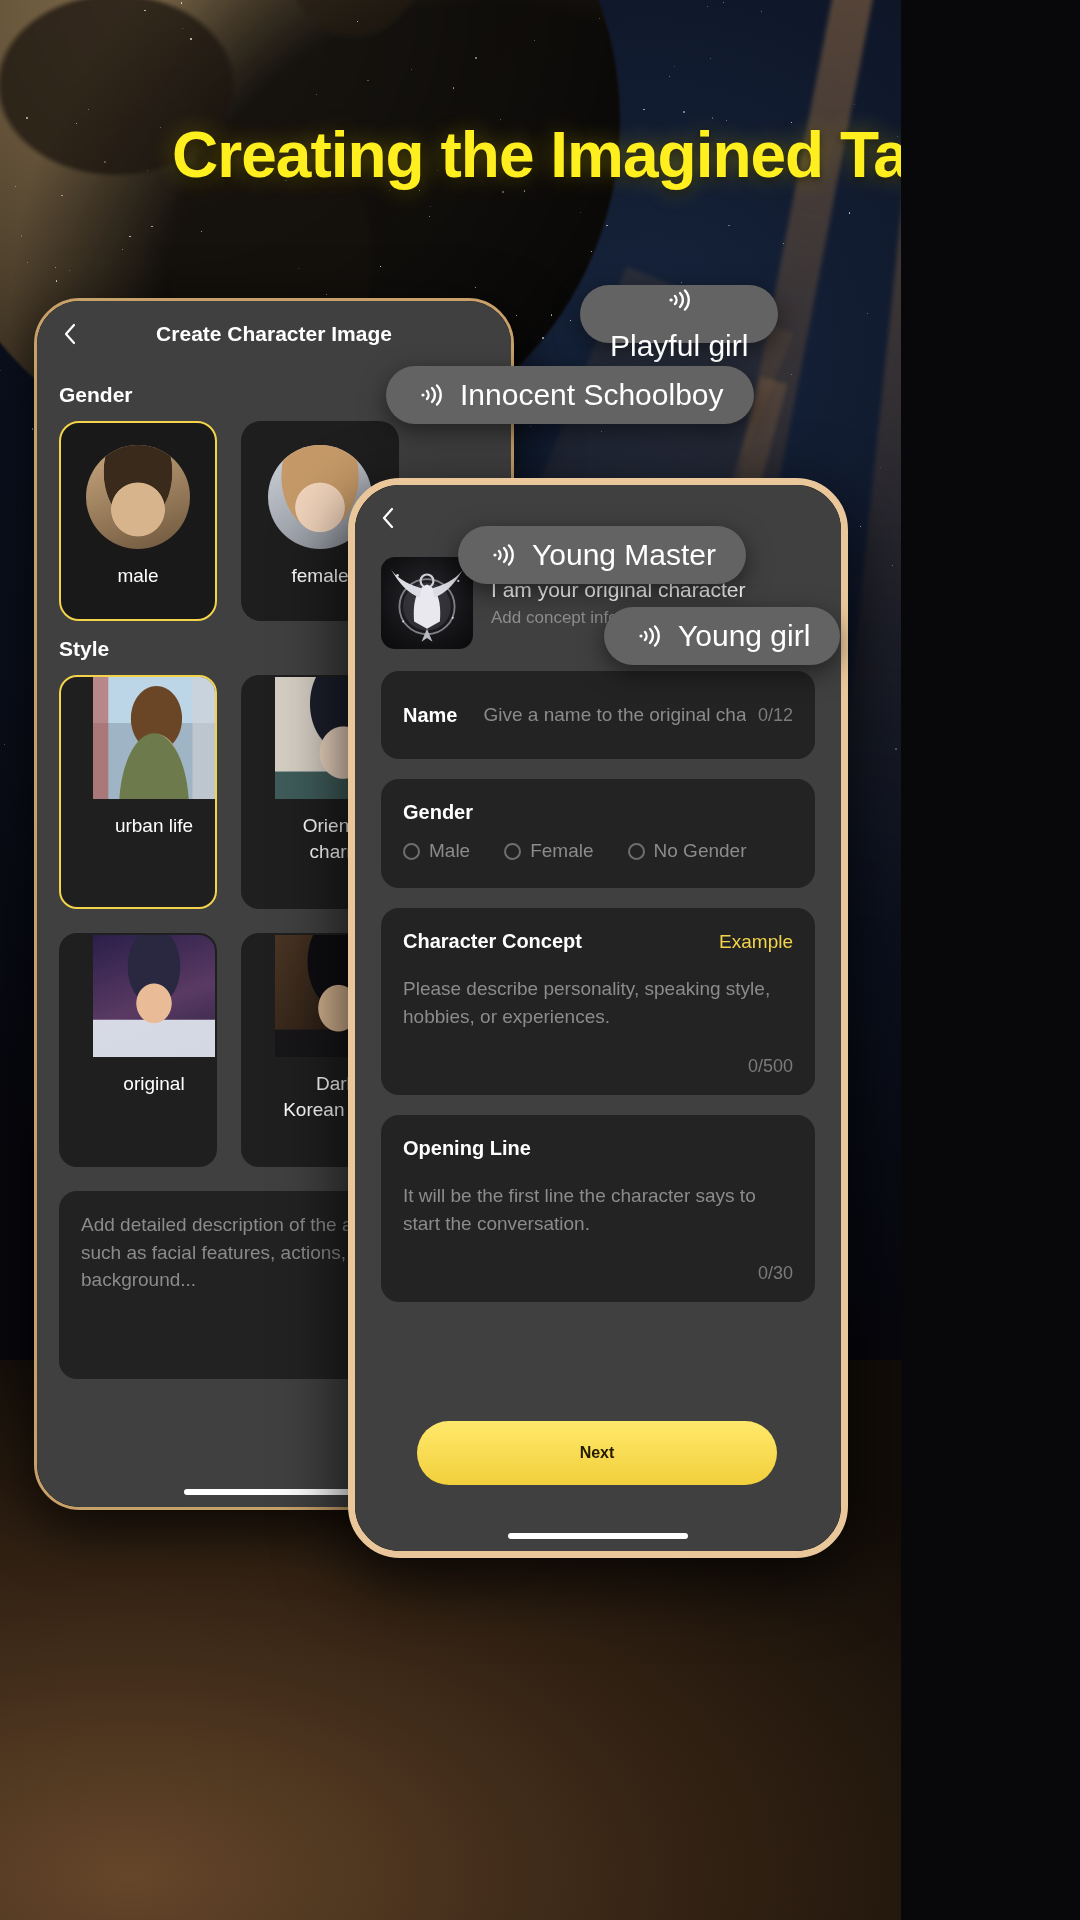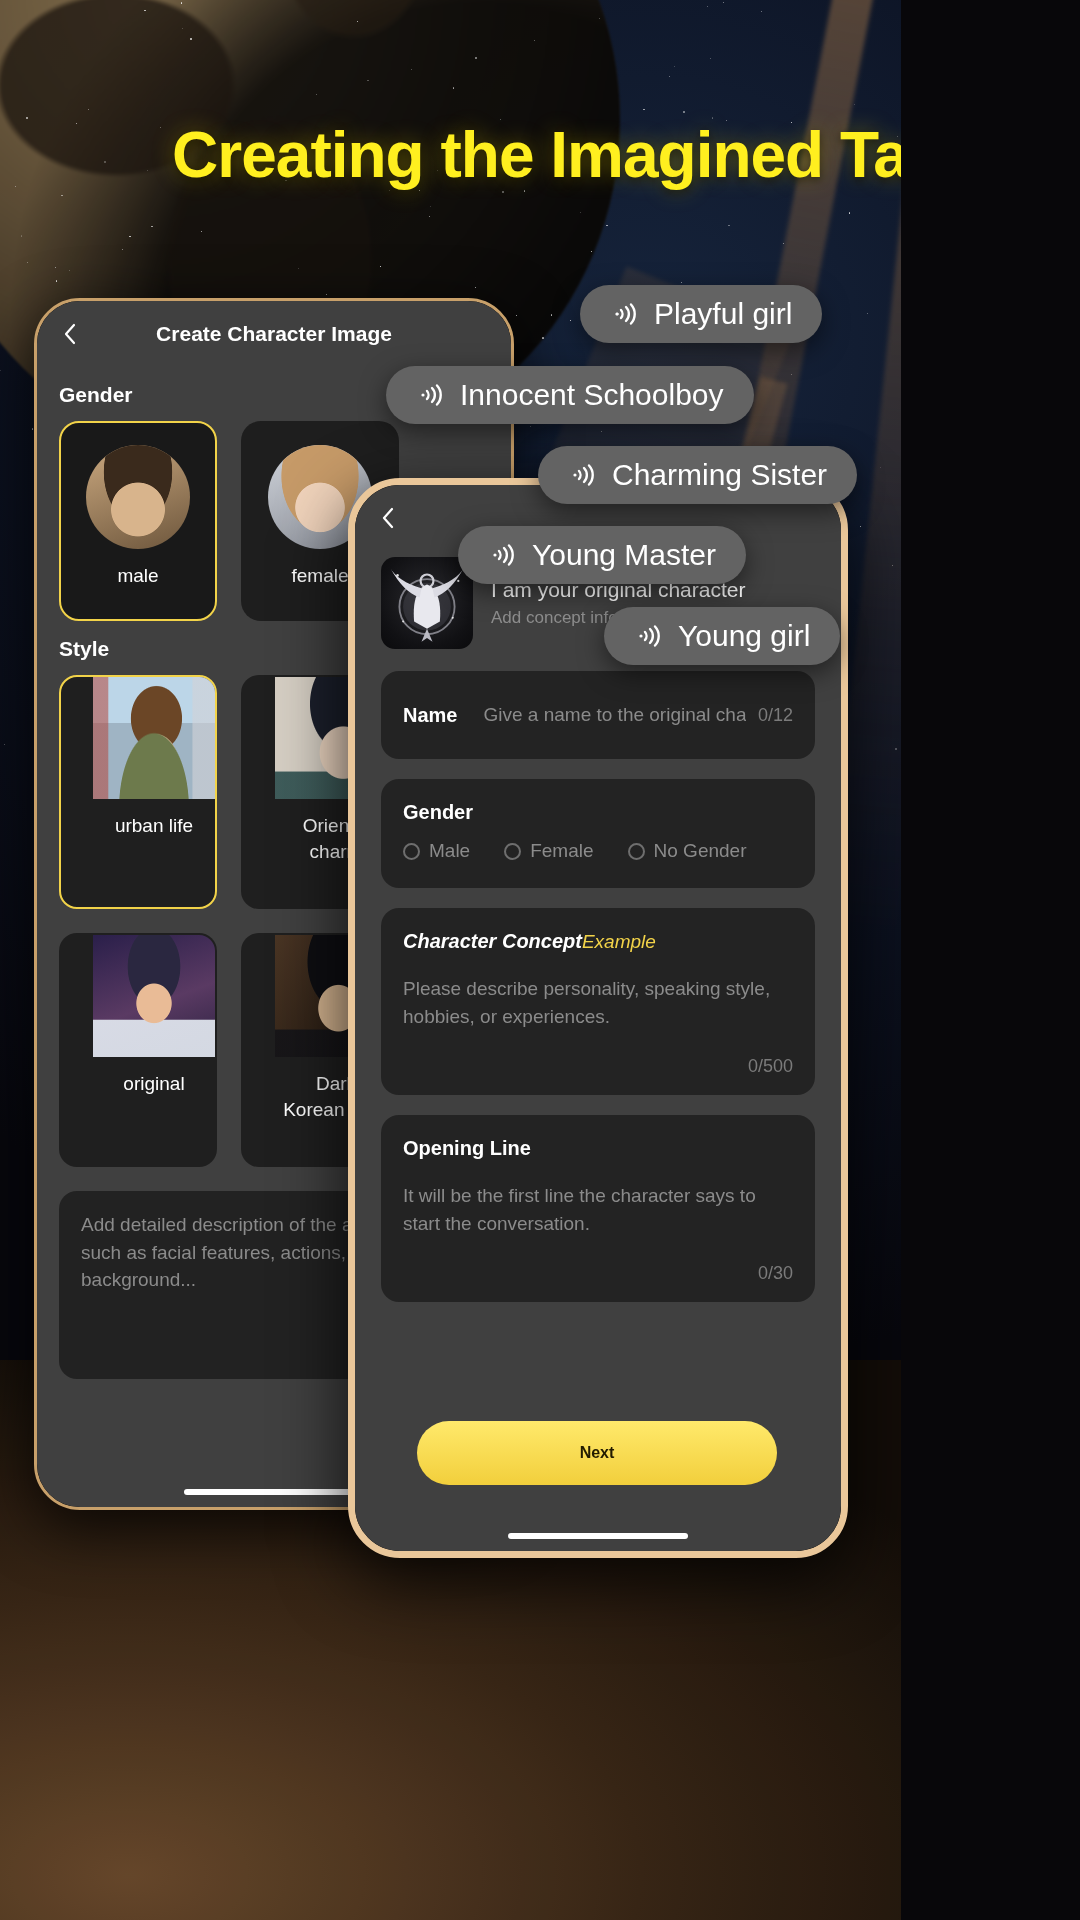--- a/index.html
+++ b/index.html
@@ -157,42 +157,42 @@
   .card.name-card { display:flex; align-items:center; height:88px; padding:16px 22px; }
   .name-lbl { color:#fff; font-size:20px; font-weight:600; margin-right:26px; }
   .name-ph { color:#8b8b8b; font-size:19px; white-space:nowrap; overflow:hidden; flex:1; }
   .name-cnt { color:#7b7b7b; font-size:18px; margin-left:12px; }
 
   .card-lbl { color:#fff; font-size:20px; font-weight:600; }
   .radio-row { display:flex; gap:34px; margin-top:16px; }
   .radio { display:flex; align-items:center; gap:9px; color:#8b8b8b; font-size:19px; white-space:nowrap;}
   .dot { width:17px; height:17px; border-radius:50%; border:2px solid #6e6e6e; }
 
-  .card-hd { display:flex; align-items:baseline; justify-content:flex-start;font-style:italic; }
+  .card-hd { display:flex; align-items:baseline; justify-content:space-between; }
   .example { color:#f2d349; font-size:19px; }
   .ph-text { color:#8b8b8b; font-size:19px; line-height:1.45; margin-top:22px; }
   .counter { color:#7b7b7b; font-size:18px; text-align:right; margin-top:26px; }
 
   .next-btn {
     position:absolute; left:62px; bottom:66px; width:360px; height:64px;
     border-radius:32px; background: linear-gradient(180deg,#ffe96b,#f2cf3c);
     color:#231c00; font-size:16px; font-weight:700;
     display:flex; align-items:center; justify-content:center;
   }
 
   
   .pill {
     position:absolute; display:flex; align-items:center; gap:14px;
     background:#636363; border-radius:999px; padding:0 30px;
     color:#fff; white-space:nowrap;
     box-shadow:0 8px 26px rgba(0,0,0,.5);
   }
   .pill .snd { width:30px; height:30px; flex:0 0 30px; }
   .pill span.txt { font-size:30px; font-weight:400; }
-  .p1 { left:580px; top:285px; height:58px; }
+  .p1 { left:580px; top:285px; height:58px;flex-direction:column; }
   .p2 { left:386px; top:366px; height:58px; }
   .p3 { left:538px; top:446px; height:58px; }
   .p4 { left:458px; top:526px; height:58px; }
   .p5 { left:604px; top:607px; height:58px; }
 
   
   .art { position:absolute; inset:0; }
 </style>
 </head>
 <body>
@@ -581,31 +581,20 @@
       <svg viewBox="0 0 30 30" fill="none" stroke="#fff" stroke-width="2.4" stroke-linecap="round">
         <path d="M11 11 a6 6 0 0 1 0 8"></path>
           <path d="M16 8 a10 10 0 0 1 0 14"></path>
         <path d="M21 5.5 a14 14 0 0 1 0 19"></path>
         <circle cx="7" cy="15" r="1.6" fill="#fff" stroke="none"></circle>
       </svg>
     </span>
     <span class="txt">Innocent Schoolboy</span>
   </div>
 
-  <div class="pill p3">
-    <span class="snd">
-      <svg viewBox="0 0 30 30" fill="none" stroke="#fff" stroke-width="2.4" stroke-linecap="round">
-        <path d="M11 11 a6 6 0 0 1 0 8"></path>
-          <path d="M16 8 a10 10 0 0 1 0 14"></path>
-        <path d="M21 5.5 a14 14 0 0 1 0 19"></path>
-        <circle cx="7" cy="15" r="1.6" fill="#fff" stroke="none"></circle>
-      </svg>
-    </span>
-    <span class="txt">Charming Sister</span>
-  </div>
 
   <div class="pill p4">
     <span class="snd">
       <svg viewBox="0 0 30 30" fill="none" stroke="#fff" stroke-width="2.4" stroke-linecap="round">
         <path d="M11 11 a6 6 0 0 1 0 8"></path>
           <path d="M16 8 a10 10 0 0 1 0 14"></path>
         <path d="M21 5.5 a14 14 0 0 1 0 19"></path>
         <circle cx="7" cy="15" r="1.6" fill="#fff" stroke="none"></circle>
       </svg>
     </span>

